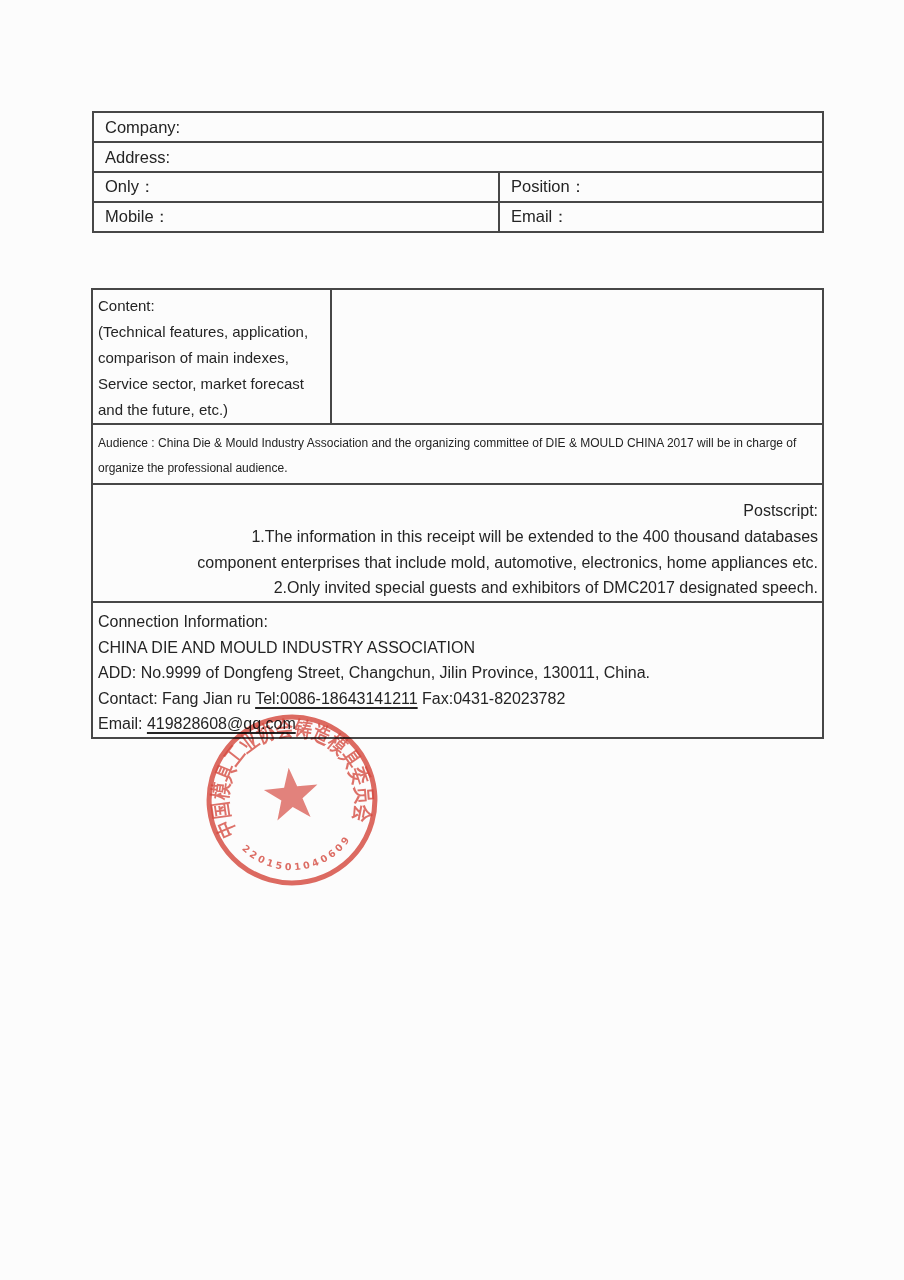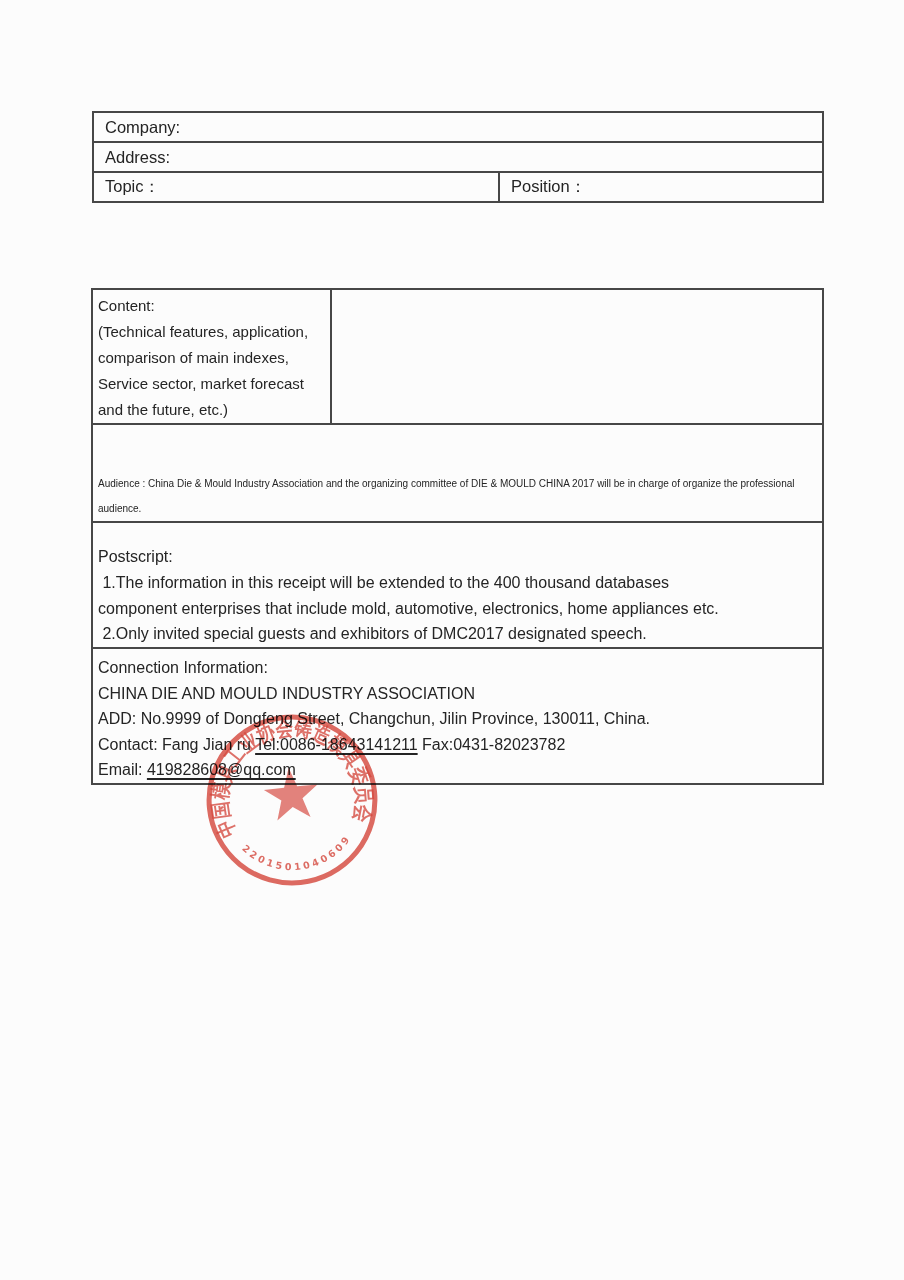--- a/index.html
+++ b/index.html
@@ -15,22 +15,22 @@
   .t1 tr { height:30px; }
   .t1 td { vertical-align:middle; padding-left:11px; font-size:16.5px; }
 
   
   .t2 { left:91px; top:288px; width:731px; }
   .t2 td { font-size:16px; }
   .desc-cell { padding:3px 2px 0 5px; }
   .desc-cell .ln { font-size:15px; line-height:26px; }
   .duration-cell, .minutes-cell { padding:28px 2px 0 6px; }
   .audience-cell { padding:6px 6px 0 5px; }
-  .audience-cell .para { font-size:10px; line-height:25px;margin-top:40px; }
-  .postscript-cell { padding:21px 4px 0 5px; }
+  .audience-cell .para { font-size:12px; line-height:25px; }
+  .postscript-cell { padding:13px 4px 0 5px;text-align:right; }
   .postscript-cell .ln { font-size:16px; line-height:25.8px; white-space:pre; }
   .connection-cell { padding:6px 4px 0 5px; }
   .connection-cell .ln { font-size:16px; line-height:25.5px; white-space:pre; }
   .u { text-decoration:underline; text-underline-offset:3px; text-decoration-thickness:1.5px; }
 
   
   .stamp {
     position:absolute; left:201px; top:709px; width:182px; height:182px;
     mix-blend-mode:multiply; transform:rotate(-6deg); pointer-events:none;
   }
@@ -52,24 +52,32 @@
         <span>Company:</span>
       </td>
     </tr>
     <tr>
       <td colspan="2">
         <span>Address:</span>
       </td>
     </tr>
     <tr>
       <td>
-        <span>Topic：</span>
+        <span>Only：</span>
       </td>
       <td>
         <span>Position：</span>
+      </td>
+    </tr>
+    <tr>
+      <td>
+        <span>Mobile：</span>
+      </td>
+      <td>
+        <span>Email：</span>
       </td>
     </tr>
   </tbody>
     </table>
 
   <table class="t2">
     <colgroup>
       <col style="width:239px">
         <col style="width:310px">
         <col style="width:85px">

